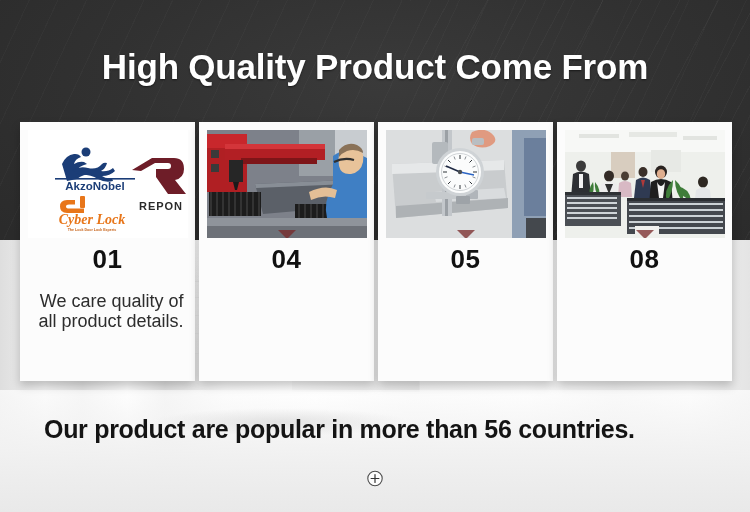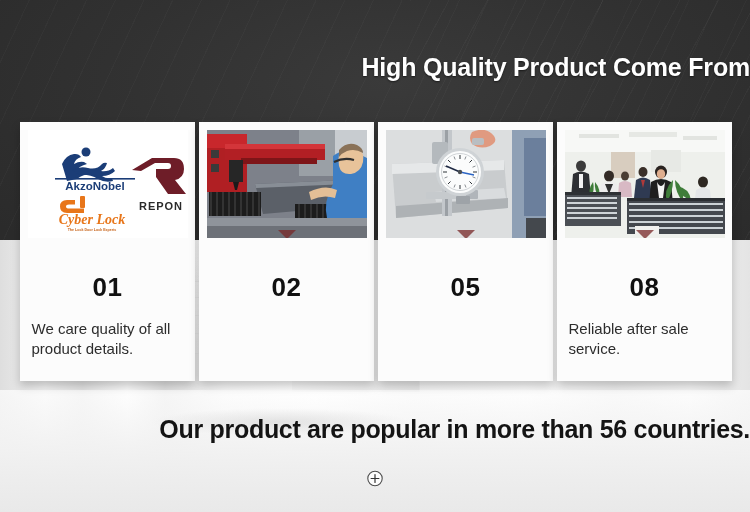--- a/index.html
+++ b/index.html
@@ -80,23 +80,23 @@
   .floor-streak{
     position:absolute; left:150px; top:168px; width:260px; height:28px;
     background: radial-gradient(ellipse at center, rgba(200,200,200,0.45), rgba(200,200,200,0) 70%);
   }
 
   
   .heading {
     position: absolute;
     left: 0; top: 44px;
     width: 750px;
-    text-align: right;
+    text-align: center;
     color: #ffffff;
-    font-size: 25px;
+    font-size: 35px;
     font-weight: bold;
     letter-spacing: -0.2px;
     line-height: 46px;
     text-shadow: 0 1px 2px rgba(0,0,0,0.55);
   }
 
   
   .cards {
     position: absolute;
     left: 20px; top: 122px;
@@ -129,51 +129,51 @@
     position: absolute;
     left: 50%;
     bottom: -1px;
     transform: translateX(-50%);
     width: 0; height: 0;
     border-left: 9px solid transparent;
     border-right: 9px solid transparent;
     border-top: 9px solid rgba(120,40,40,0.75);
   }
   .card-number {
-    margin-top: 34px;
+    margin-top: 6px;
     font-size: 26px;
     font-weight: bold;
     color: #111111;
     letter-spacing: 0.5px;
   }
   .card-text {
     margin-top: 16px;
     width: 152px;
-    text-align: left;
-    font-size: 15px;
+    text-align: right;
+    font-size: 18px;
     line-height: 20px;
     color: #2d2d2d;
   }
 
   
   
   .logo-board { background:#ffffff; display:block; }
   
   .cnc-bg { background: linear-gradient(to bottom, #8d9199 0%, #6f7379 42%, #3c3f45 100%); }
   
   .caliper-bg { background: linear-gradient(to bottom, #e2e3e4 0%, #cfd2d5 55%, #b9bdc1 100%); }
   
   .office-bg { background: linear-gradient(to bottom, #f3f4f2 0%, #dfe2de 50%, #b9bfba 100%); }
 
   
   .bottom-line {
     position: absolute;
     left: 0; top: 415px;
     width: 750px;
-    text-align: right;
+    text-align: left;
     font-size: 25px;
     font-weight: bold;
     color: #141414;
     letter-spacing: -0.3px;
     padding-left: 44px;
   }
   .plus-icon {
     position: absolute;
     left: 50%; top: 470px;
     transform: translateX(-50%);
@@ -273,21 +273,21 @@
           <rect x="0" y="96" width="160" height="12" fill="#6d7178"></rect>
 
           <path d="M126 26 q10 -8 22 -4 l12 6 l0 60 l-40 0 q-4 -16 6 -34 z" fill="#3f7fc4"></path>
           <path d="M132 24 q8 -10 18 -6 q8 4 6 14 q-2 10 -12 12 q-10 1 -12 -8 q-1 -7 0 -12 z" fill="#e8c39a"></path>
           <path d="M132 20 q8 -9 18 -5 q6 3 6 8 q-8 -5 -16 -2 q-5 2 -8 6 z" fill="#8a7258"></path>
           <path d="M127 32 q10 -5 20 -2" stroke="#2f2f2f" stroke-width="2" fill="none"></path>
           <path d="M102 62 q16 -8 28 -2 l-2 8 q-12 -4 -24 2 z" fill="#e4bf96"></path>
         </svg>
         <div class="pointer"></div>
       </div>
-      <div class="card-number">02</div>
+      <div class="card-number">04</div>
     </div>
 
     <div class="card">
       <div class="card-photo-wrap">
         <svg class="photo caliper-bg" viewBox="0 0 160 108" preserveAspectRatio="none">
           <rect x="0" y="0" width="160" height="108" fill="#dcdedf"></rect>
           <rect x="126" y="0" width="34" height="108" fill="#8fa0b5"></rect>
           <rect x="138" y="8" width="22" height="78" fill="#6b7f9c"></rect>
           <rect x="140" y="88" width="20" height="20" fill="#2b2b2b" opacity="0.75"></rect>
 
@@ -386,21 +386,20 @@
             <g stroke="#ccd2d6" stroke-width="1.9">
               <path d="M64 74 L158 74 M64 80 L158 80 M64 86 L158 86 M64 92 L158 92 M64 98 L158 98"></path>
             </g>
             <rect x="62" y="68" width="98" height="3" fill="#2b2e32"></rect>
           </g>
           <rect x="70" y="96" width="24" height="8" fill="#f0f0ee"></rect>
         </svg>
         <div class="pointer"></div>
       </div>
       <div class="card-number">08</div>
-      <div class="card-text">Reliable after sale service.</div>
     </div>
 
   </div>
 
   <div class="bottom-line">Our product are popular in more than 56 countries.</div>
 
   <svg class="plus-icon" viewBox="0 0 17 17">
     <circle cx="8.5" cy="8.5" r="7.2" fill="#ffffff" fill-opacity="0.85" stroke="#4d4d4d" stroke-width="1.1"></circle>
     <path d="M8.5 4.6 L8.5 12.4 M4.6 8.5 L12.4 8.5" stroke="#333333" stroke-width="1.2" stroke-linecap="round"></path>
   </svg>

